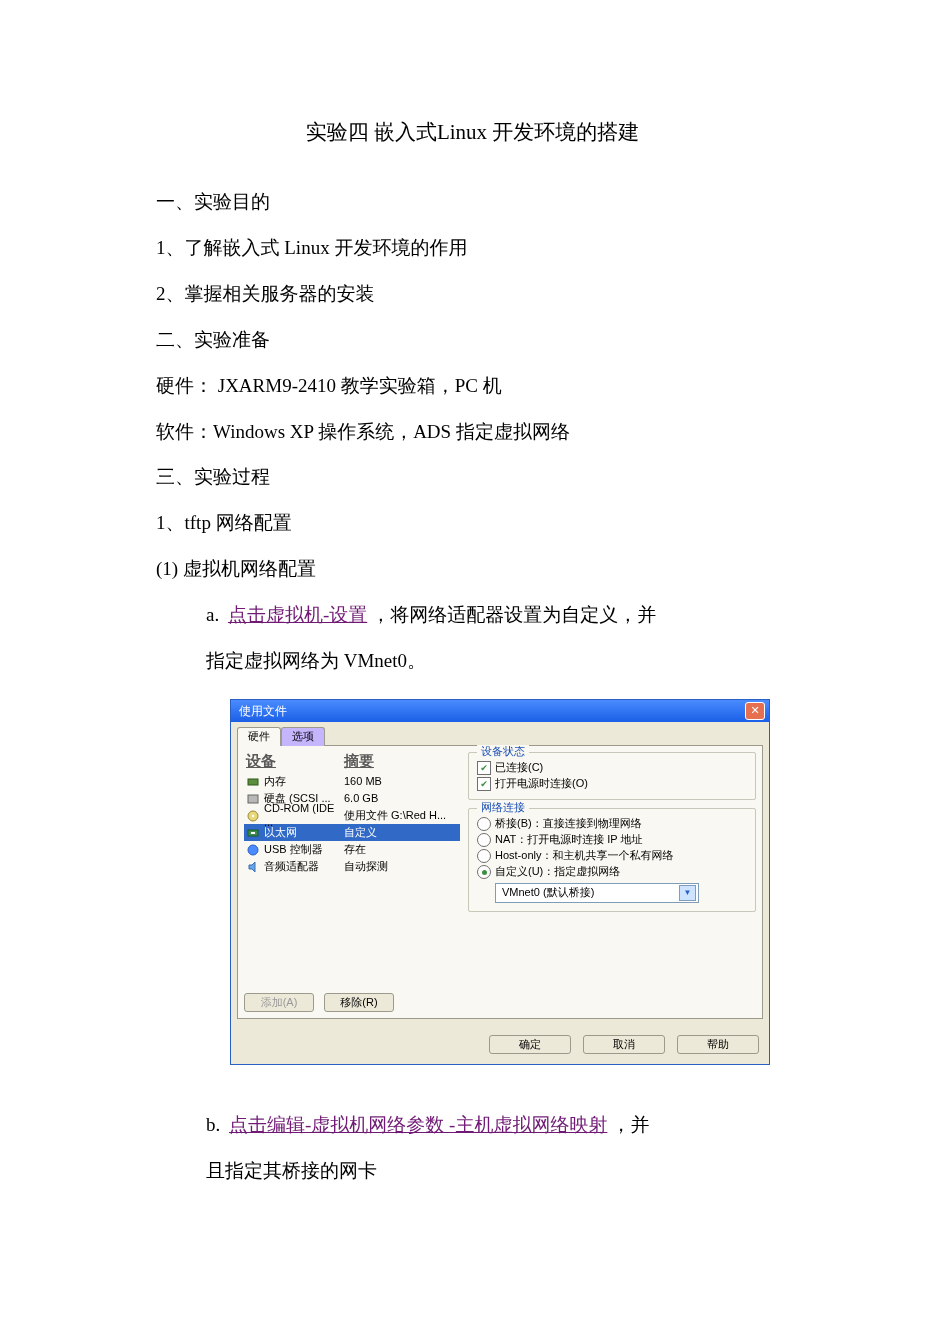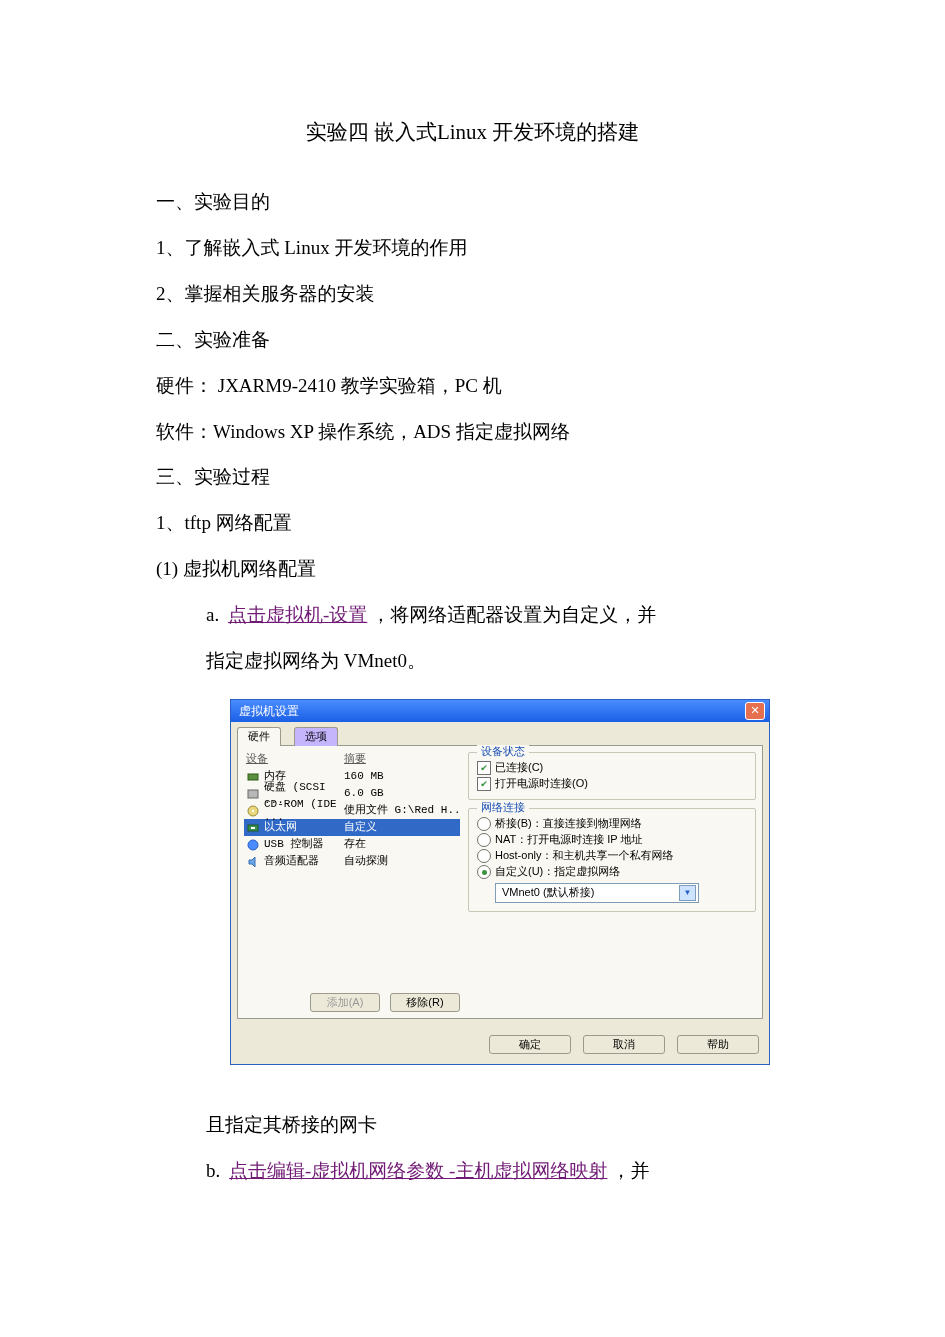--- a/index.html
+++ b/index.html
@@ -59,21 +59,21 @@
     border-radius: 3px;
     color: #fff;
     display: flex; align-items: center; justify-content: center;
     font-size: 11px;
   }
   .dlg-body {
     padding: 4px 6px 8px 6px;
   }
   .tabs {
     display: flex;
-    gap: 13px;
+    gap: 0;
     margin-bottom: 0;
   }
   .tab {
     border: 1px solid #9c9a8c;
     border-bottom: none;
     background: #c4b5fd;
     padding: 2px 10px 3px 10px;
     border-top-left-radius: 3px;
     border-top-right-radius: 3px;
     position: relative;
@@ -93,26 +93,27 @@
   .dev-list {
     width: 216px;
     margin-right: 8px;
     display: flex;
     flex-direction: column;
   }
   .dev-header {
     display: flex;
     color: #5a5a5a;
     text-decoration: underline;
-    font-size: 11px;
+    font-size: 15px;
     padding: 0 2px 3px 2px;
+    font-weight: bold;
   }
   .dev-header .h-name { width: 98px; }
   .dev-header .h-sum { flex: 1; }
-  .dev-rows { flex: 1; font-family: Liberation Mono, monospace; }
+  .dev-rows { flex: 1; }
   .dev-row {
     display: flex;
     align-items: center;
     padding: 1px 2px;
     height: 15px;
   }
   .dev-row .icon {
     width: 14px; height: 12px;
     margin-right: 4px;
     display: inline-flex;
@@ -121,21 +122,21 @@
   }
   .dev-row .name { width: 80px; }
   .dev-row .sum { flex: 1; white-space: nowrap; overflow: hidden; }
   .dev-row.sel {
     background: #3169c6;
     color: #fff;
   }
   .dev-row.sel .sum { color: #fff; }
   .dev-btns {
     display: flex;
-    justify-content: flex-end;
+    justify-content: flex-start;
     gap: 10px;
     margin-top: 8px;
   }
   .btn {
     border: 1px solid #9c9a8c;
     background: #ece9d8;
     border-radius: 3px;
     padding: 2px 10px;
     font-size: 11px;
     min-width: 48px;
@@ -233,21 +234,21 @@
   <p class="p">1、tftp 网络配置</p>
   <p class="p">(1)  虚拟机网络配置</p>
 
   <p class="p indent-1">
     <span>a.   </span><span class="link">点击虚拟机-设置</span><span>，将网络适配器设置为自定义，并</span>
   </p>
   <p class="p indent-1">指定虚拟网络为 VMnet0。</p>
 
   <div class="dlg-wrap">
     <div class="dlg-titlebar">
-      <span>虚拟机设置</span>
+      <span>使用文件</span>
       <span class="spacer"></span>
       <span class="close-btn">✕</span>
     </div>
     <div class="dlg-body">
       <div class="tabs">
         <span class="tab active">硬件</span>
         <span class="tab">选项</span>
       </div>
       <div class="tabpanel">
 
@@ -358,17 +359,17 @@
         </div>
       </div>
     </div>
     <div class="dlg-footer">
       <span class="btn">确定</span>
       <span class="btn">取消</span>
       <span class="btn">帮助</span>
     </div>
   </div>
 
-  <p class="p indent-1">且指定其桥接的网卡</p>
   <p class="p indent-1">
     <span>b.   </span><span class="link">点击编辑-虚拟机网络参数 -主机虚拟网络映射</span><span>，并</span>
   </p>
+  <p class="p indent-1">且指定其桥接的网卡</p>
 </div>
 
 </body></html>

